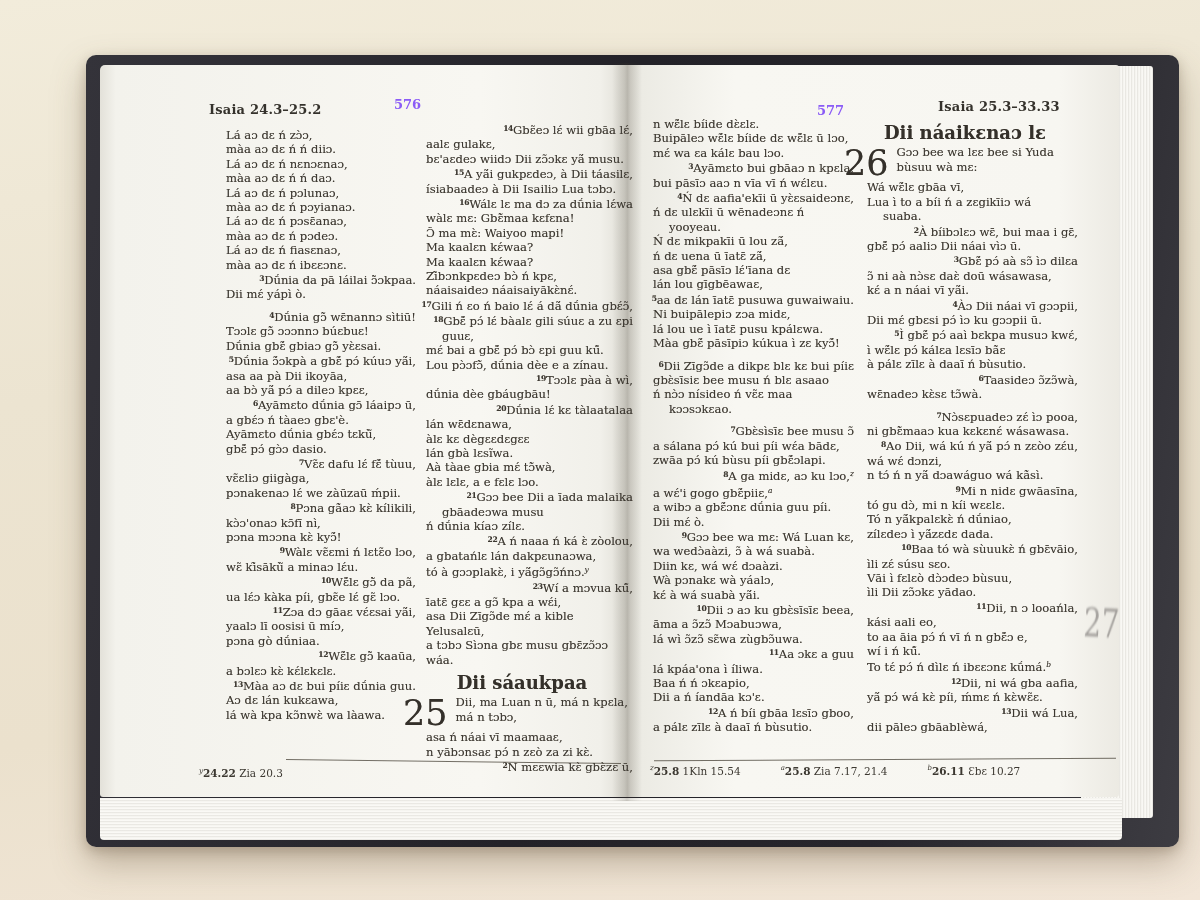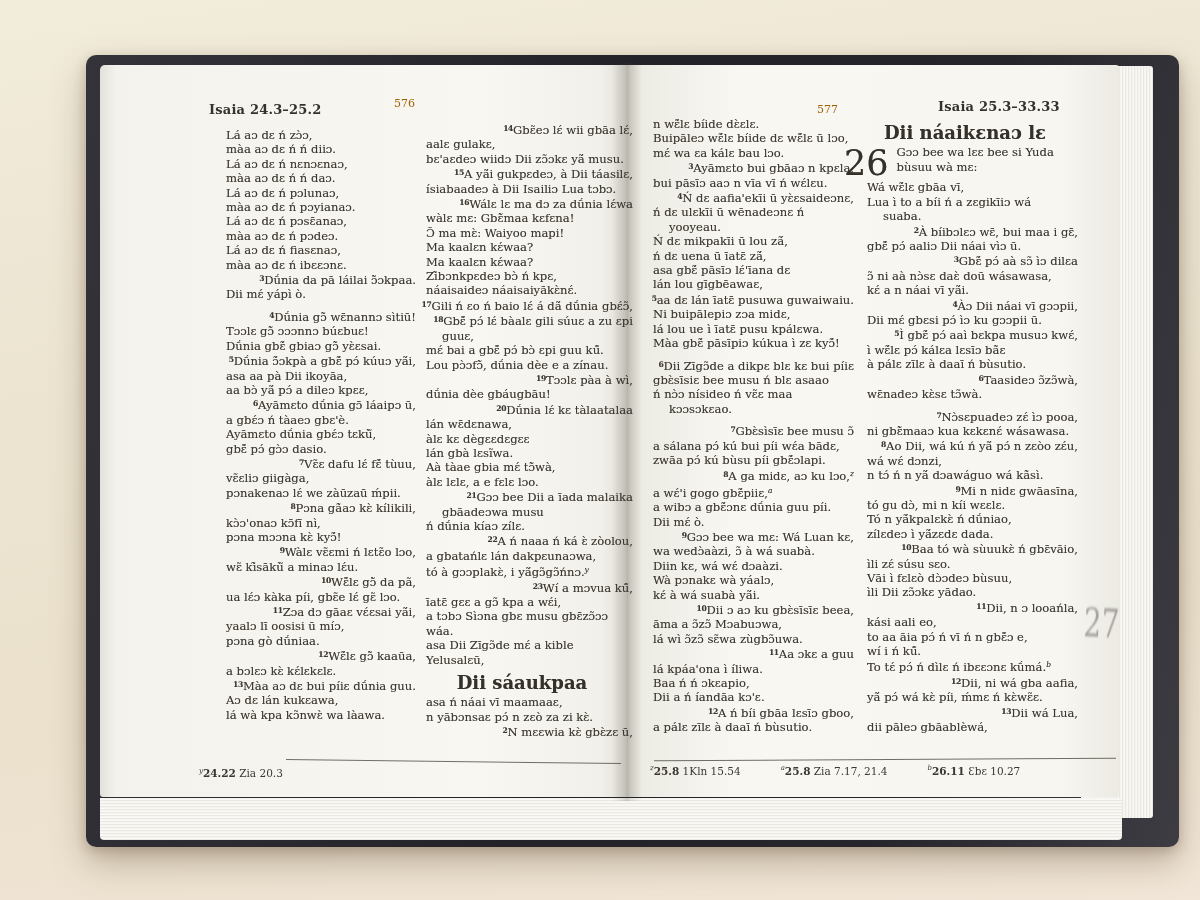--- a/index.html
+++ b/index.html
@@ -31,21 +31,21 @@
   }
   .page.right{
     left:541px;width:492px;border-radius:0 3px 3px 0;
     background:linear-gradient(90deg,#d9d7cf 0%,#ecebE4 3%,#f8f7f2 22%,#f7f6f1 88%,#eceae3 100%);
   }
   .spine{
     position:absolute;left:526px;top:8px;width:30px;height:738px;pointer-events:none;
     background:linear-gradient(90deg,rgba(62,56,44,0) 0%,rgba(62,56,44,.16) 42%,rgba(62,56,44,.22) 50%,rgba(62,56,44,.12) 62%,rgba(62,56,44,0) 100%);
   }
   .runhead{position:absolute;font-size:13px;font-weight:bold;color:#35322c;letter-spacing:.2px;}
-  .pagenum{position:absolute;font-size:11px;font-weight:normal;color:#a16207;}
+  .pagenum{position:absolute;font-size:13px;font-weight:bold;color:#8b5cf6;}
   .rh-left{left:123px;top:47px;}
   .pn-left{left:308px;top:42px;}
   .pn-right{left:731px;top:48px;}
   .rh-right{left:852px;top:44px;}
   .col{position:absolute;font-size:11.6px;line-height:14.4px;color:#3c3831;
        text-shadow:0 0 .5px rgba(70,62,52,.45);}
   #col1{left:125px;top:73px;width:205px;}
   #col2{left:325px;top:67px;width:222px;}
   #col3{left:552px;top:62px;width:216px;}
   #col4{left:766px;top:62px;width:226px;}
@@ -159,23 +159,30 @@
       <div class="line ind1">Aà tàae gbia mɛ́ tɔ̃̀wà,</div>
       <div class="line ind1">àlɛ lɛlɛ, a e fɛlɛ lɔo.</div>
       <div class="line ind0"><sup class="verse">21</sup>Gɔɔ bee Dii a īada malaika</div>
       <div class="line ind2">gbāadeɔwa musu</div>
       <div class="line ind1">ń dṹnia kíaɔ zílɛ.</div>
       <div class="line ind0"><sup class="verse">22</sup>A ń naaa ń ká ɛ̀ zòolou,</div>
       <div class="line ind1">a gbatańlɛ lán dakpɛunaɔwa,</div>
       <div class="line ind1">tó à gɔɔplakɛ̀, i yã́gɔ̃gɔ̃ńnɔ.<sup class="fnmark">y</sup></div>
       <div class="line ind0"><sup class="verse">23</sup>Wí a mɔvua kú̃,</div>
       <div class="line ind1">īatɛ̄ gɛɛ a gɔ̃ kpa a wɛ́i,</div>
+      <div class="line ind1">asa Dii Zīgɔ̃de mɛ́ a kible Yelusalɛū,</div>
       <div class="line ind1">a tɔbɔ Sìɔna gbɛ musu gbɛ̄zɔ̃ɔɔ wáa.</div>
-      <div class="line ind1">asa Dii Zīgɔ̃de mɛ́ a kible Yelusalɛū,</div>
       <div class="colheading">Dii sáaukpaa</div>
+      <div class="chapter">
+        <span class="chapnum">25</span>
+        <span class="chaplines">
+          <span class="chapline">Dii, ma Luan n ū, má n kpɛla,</span>
+          <span class="chapline">má n tɔbɔ,</span>
+        </span>
+      </div>
       <div class="line ind1">asa ń náai vī maamaaɛ,</div>
       <div class="line ind1">n yābɔnsaɛ pɔ́ n zɛò za zi kɛ̀.</div>
       <div class="line ind0"><sup class="verse">2</sup>N mɛɛwia kɛ̀ gbɛ̀zɛ ū,</div>
     </div>
   <div class="col" id="col3">
       <div class="line ind1">n wɛ̃́lɛ bíide dɛ̀ɛlɛ.</div>
       <div class="line ind1">Buipāleɔ wɛ̃́lɛ bíide dɛ wɛ̃́lɛ ū lɔo,</div>
       <div class="line ind1">mɛ́ wa ɛa kálɛ bau lɔo.</div>
       <div class="line ind0"><sup class="verse">3</sup>Ayāmɛto bui gbāaɔ n kpɛla,</div>
       <div class="line ind1">bui pāsīɔ aaɔ n vīa vī ń wɛ́lɛu.</div>

